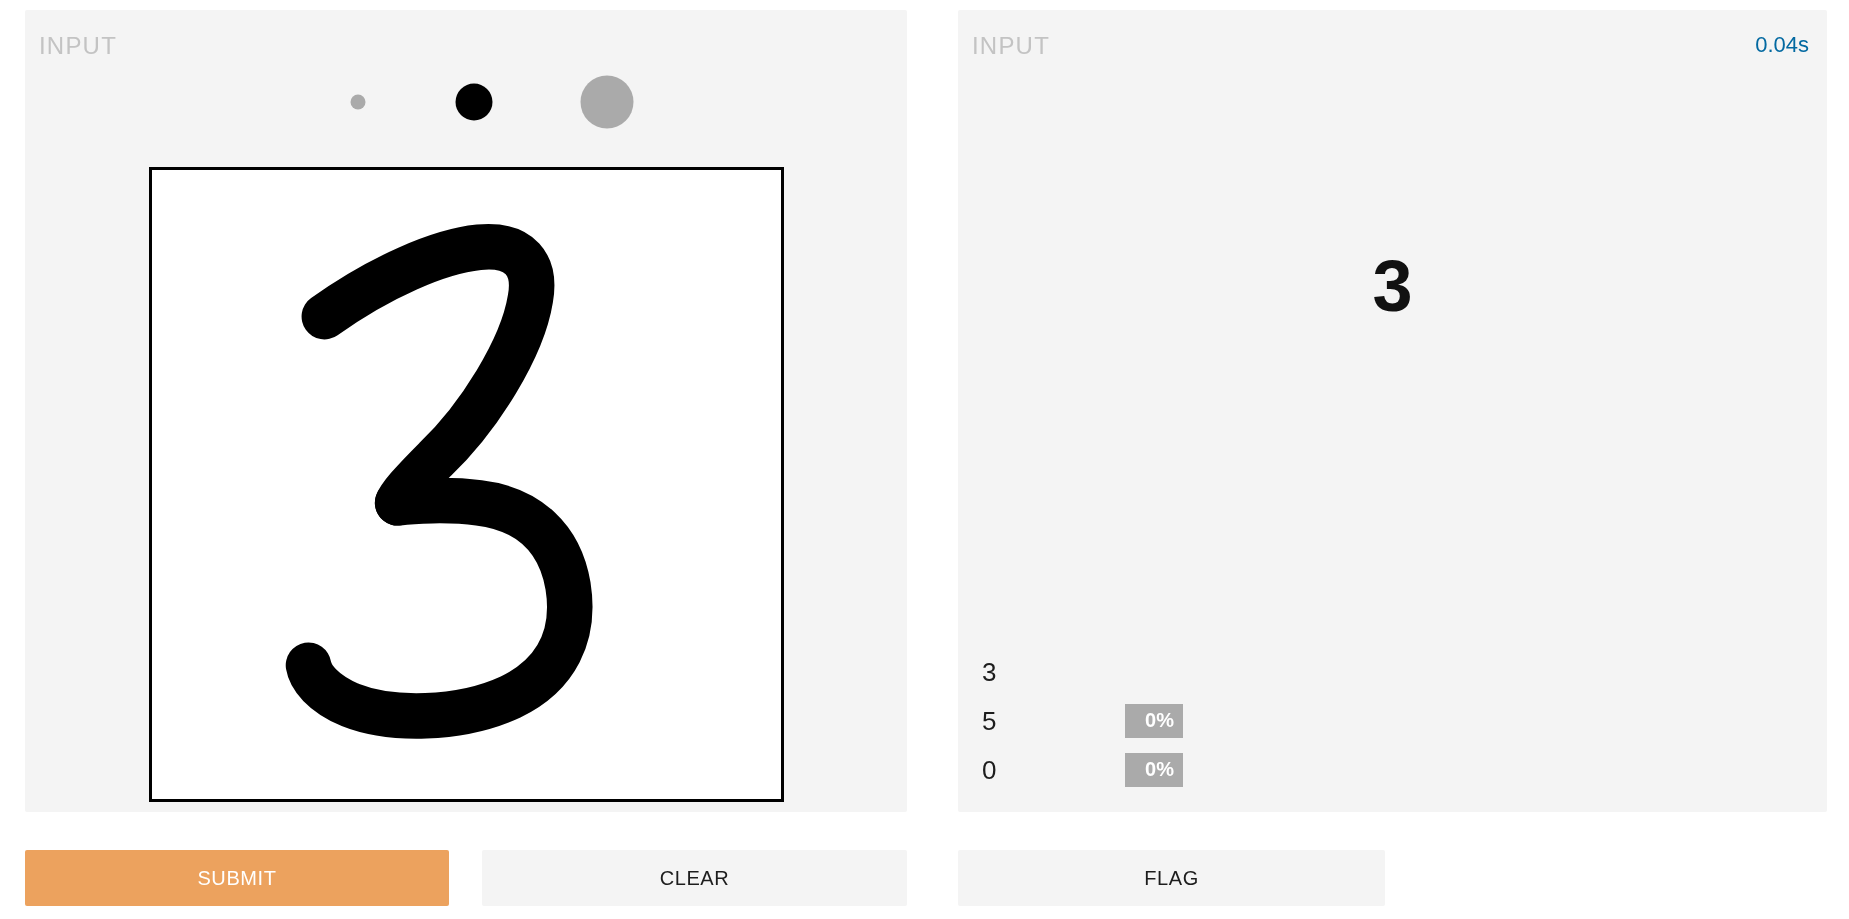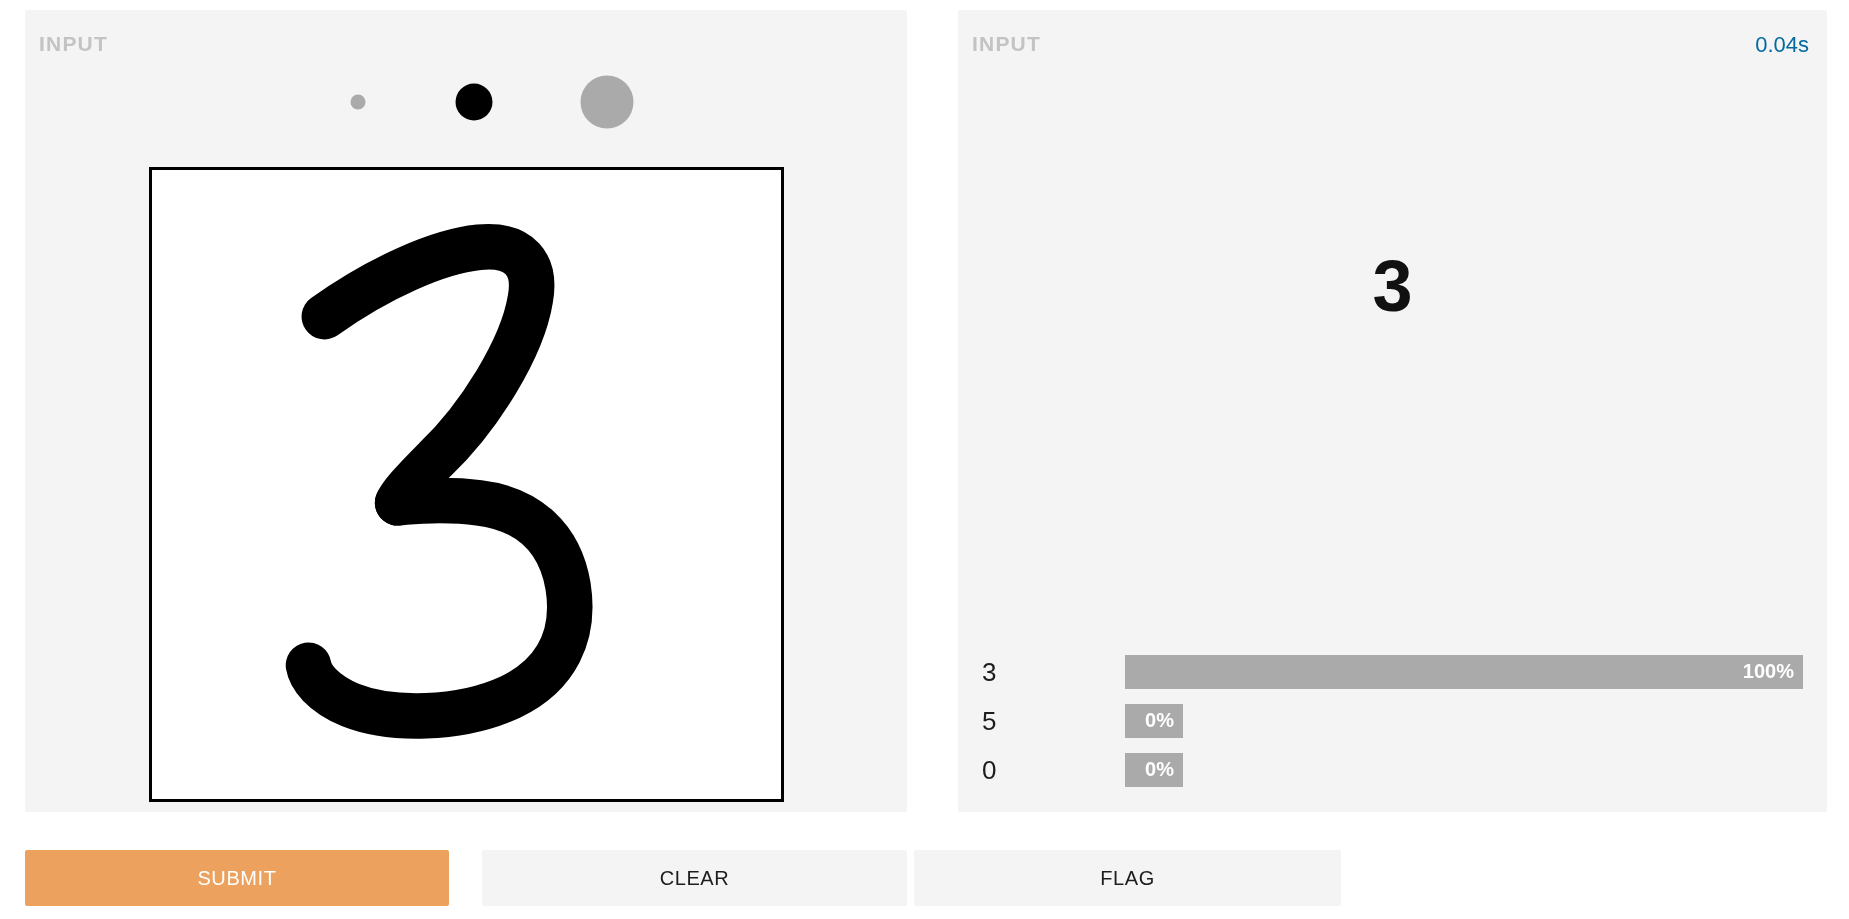--- a/index.html
+++ b/index.html
@@ -34,22 +34,22 @@
     left: 958px;
     top: 10px;
     width: 869px;
     height: 802px;
   }
 
   .panel-label {
     position: absolute;
     left: 14px;
     top: 22px;
-    font-size: 21px;
-    font-weight: bold;
+    font-size: 24px;
+    font-weight: normal;
     letter-spacing: 1.2px;
     color: #c3c3c3;
     user-select: none;
   }
 
   .timer {
     position: absolute;
     right: 18px;
     top: 22px;
     font-size: 22px;
@@ -165,21 +165,21 @@
     color: #ffffff;
   }
   #clear-button {
     left: 482px;
     top: 850px;
     width: 425px;
     background: #f4f4f4;
     color: #1d1d1d;
   }
   #flag-button {
-    left: 914px;
+    left: 958px;
     top: 850px;
     width: 427px;
     background: #f4f4f4;
     color: #1d1d1d;
   }
 </style>
 </head>
 <body>
 
 <div class="app">
@@ -218,25 +218,20 @@
     <div class="panel-label">INPUT</div>
 
     <div class="timer">0.04s</div>
 
     <div class="big-pred">3</div>
 
     <div class="conf-list">
 
       <div class="conf-row">
         <div class="conf-label">3</div>
-        <div class="conf-track">
-          <div class="conf-bar" id="bar-0" style="width: 100%;">
-            <span>100%</span>
-          </div>
-        </div>
       </div>
 
       <div class="conf-row">
         <div class="conf-label">5</div>
         <div class="conf-track">
           <div class="conf-bar" id="bar-1" style="width: 0%;">
             <span>0%</span>
           </div>
         </div>
       </div>

